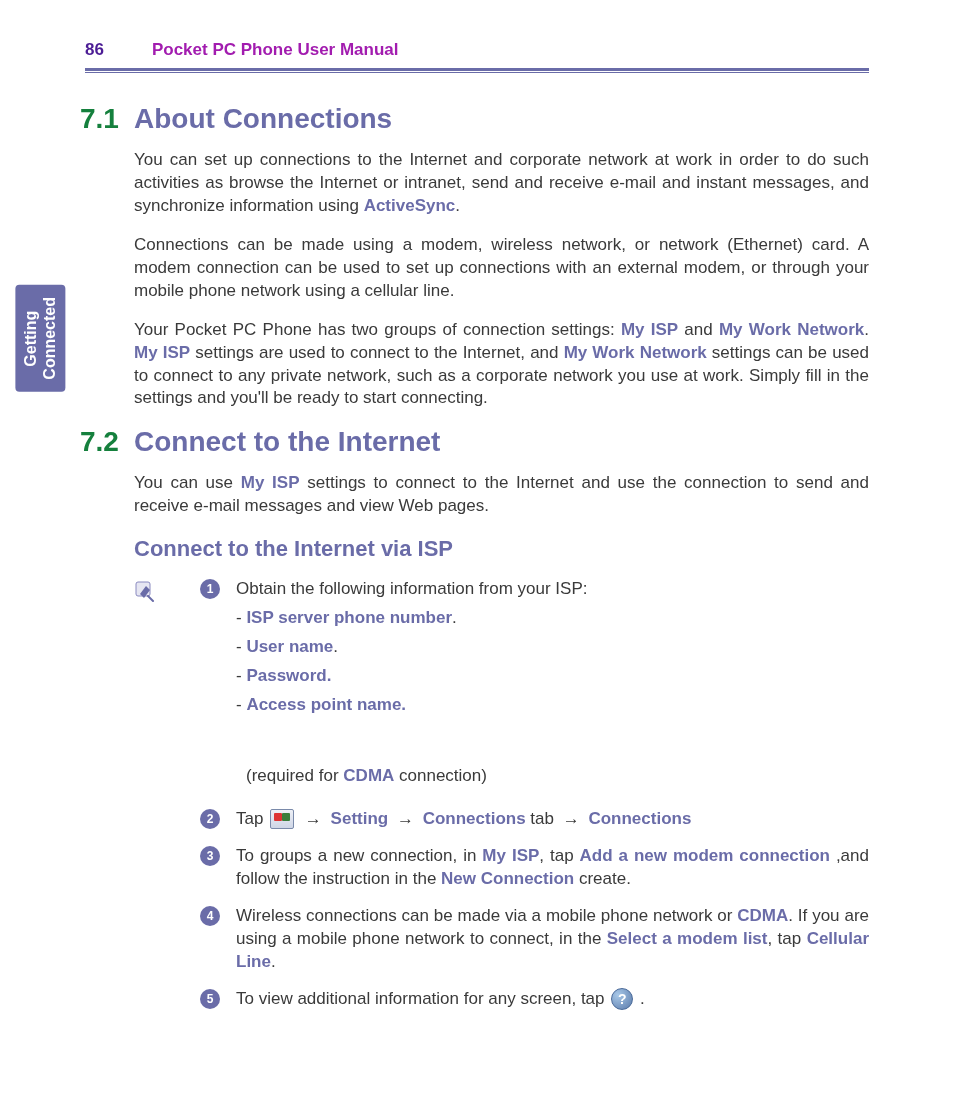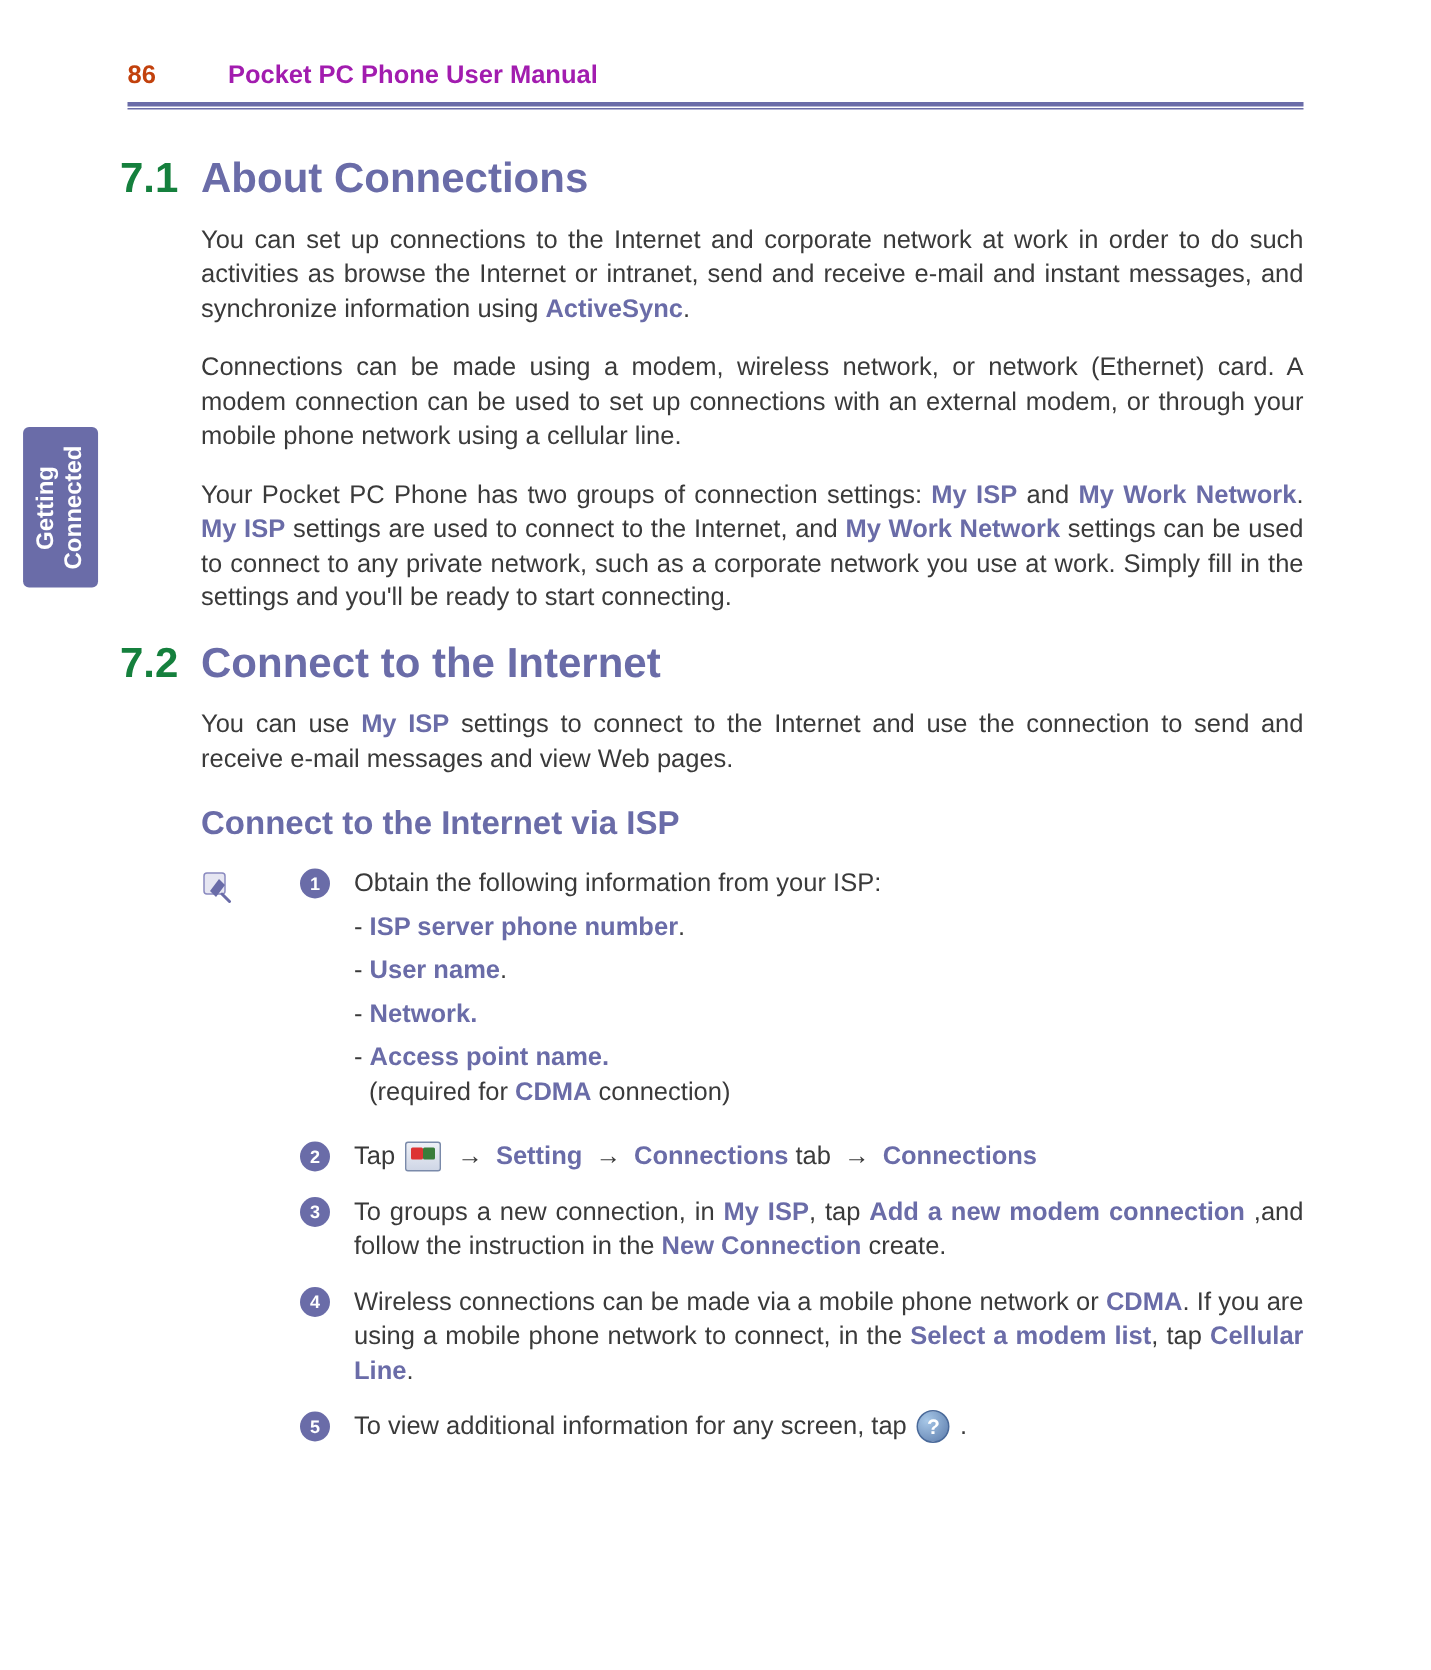--- a/index.html
+++ b/index.html
@@ -15,21 +15,21 @@
     position: absolute;
     top: 40px;
     left: 85px;
     right: 85px;
     display: flex;
     align-items: baseline;
     gap: 48px;
     padding-bottom: 6px;
   }
   .page-num {
-    color: #c2410c;
+    color: #4c1d95;
     font-weight: bold;
     font-size: 17px;
   }
   .manual-title {
     color: #a21caf;
     font-weight: bold;
     font-size: 17px;
   }
   .header-rule {
     position: absolute;
@@ -140,20 +140,21 @@
     flex: 1;
   }
   .sub-list {
     margin-top: 6px;
   }
   .sub-item {
     margin-bottom: 6px;
   }
   .indent-note {
     margin-left: 10px;
+    margin-top: 48px;
   }
   .inline-icon {
     display: inline-block;
     vertical-align: middle;
     width: 24px;
     height: 20px;
     border: 1px solid #7a8aaa;
     border-radius: 2px;
     background: linear-gradient(#eef0f6, #cfd6e6);
     position: relative;
@@ -240,21 +241,21 @@
       </svg>
     </span>
 
     <div class="step">
       <div class="step-badge">1</div>
       <div class="step-body">
         <span>Obtain the following information from your ISP:</span>
         <div class="sub-list">
           <div class="sub-item"><span>- </span><span class="hl">ISP server phone number</span><span>.</span></div>
           <div class="sub-item"><span>- </span><span class="hl">User name</span><span>.</span></div>
-          <div class="sub-item"><span>- </span><span class="hl">Network.</span><span></span></div>
+          <div class="sub-item"><span>- </span><span class="hl">Password.</span><span></span></div>
           <div class="sub-item"><span>- </span><span class="hl">Access point name.</span><span></span>
             <div class="indent-note"><span> (required for </span><span class="hl">CDMA</span><span> connection)</span></div>
           </div>
         </div>
       </div>
     </div>
 
     <div class="step">
       <div class="step-badge">2</div>
       <div class="step-body">

